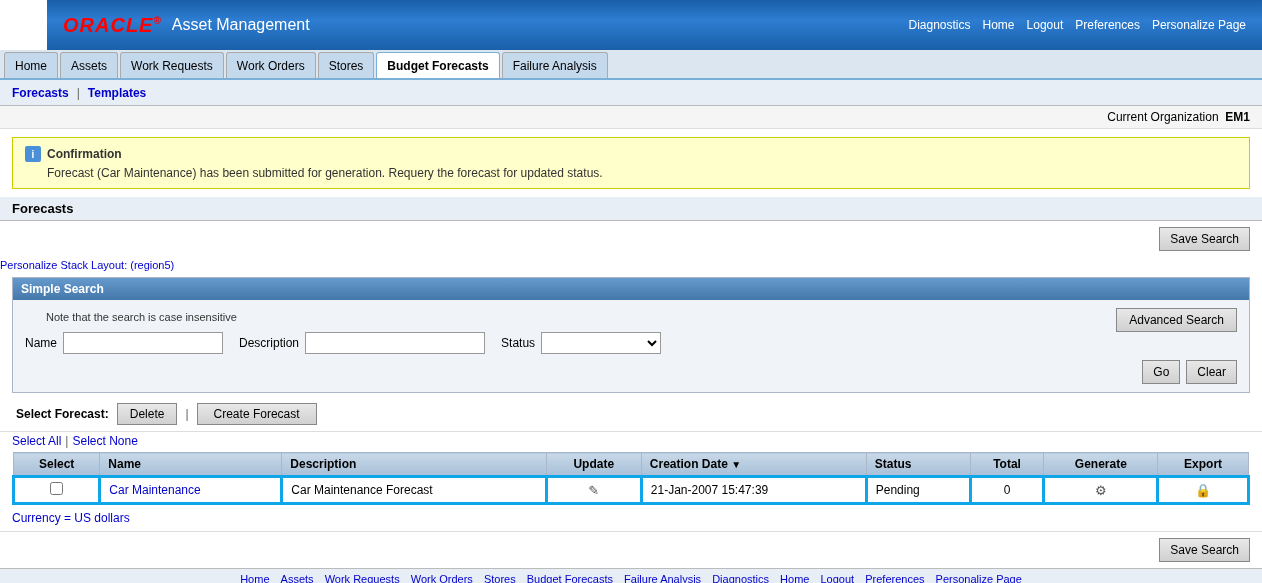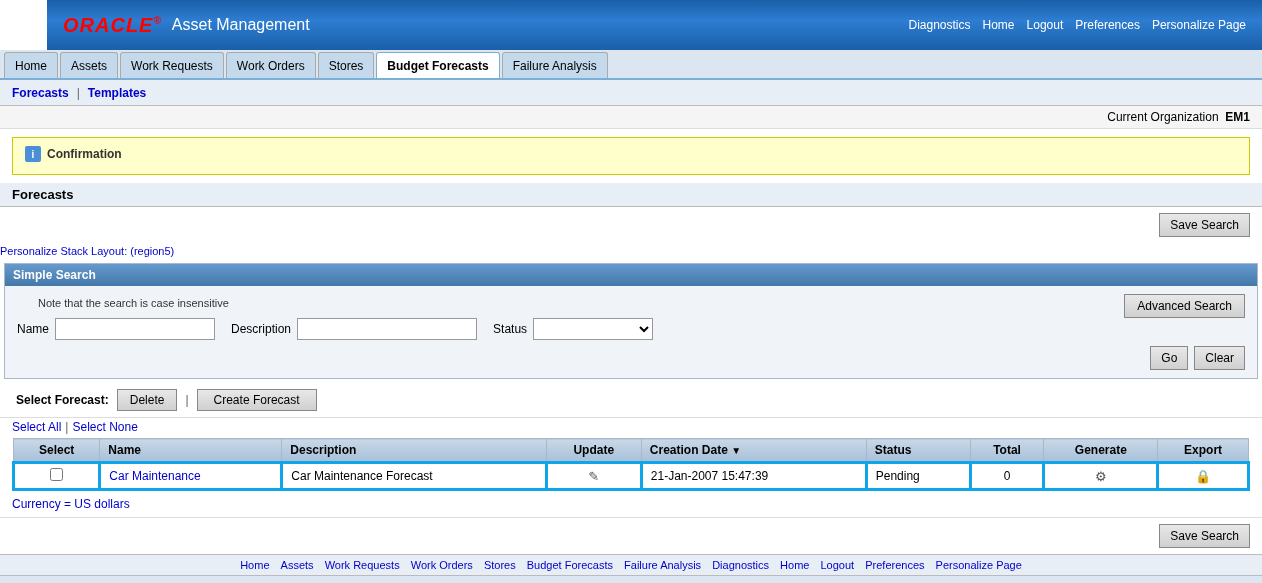--- a/index.html
+++ b/index.html
@@ -123,21 +123,21 @@
       color: #0000cc;
       text-decoration: none;
       font-size: 11px;
       display: inline-block;
       padding: 2px 0;
     }
 
     
     .search-box {
       border: 1px solid #aab7c8;
-      margin: 4px 4px;
+      margin: 4px 12px;
     }
     .search-box-header {
       background: linear-gradient(180deg, #6699cc 0%, #4477aa 100%);
       color: #fff;
       font-weight: bold;
       padding: 4px 8px;
       font-size: 12px;
     }
     .search-box-body { background: #f0f4f8; padding: 8px 12px; }
     .search-note { font-size: 11px; color: #333; margin-bottom: 6px; padding-left: 21px; }
@@ -315,20 +315,21 @@
 <div class="org-bar">
   <span>Current Organization</span>
   &nbsp;<strong>EM1</strong>
 </div>
 
 <div class="confirmation-box">
   <div class="confirmation-title">
     <div class="confirm-icon">i</div>
     <span>Confirmation</span>
   </div>
+  <div class="confirmation-msg">Forecast (Car Maintenance) has been submitted for generation. Requery the forecast for updated status.</div>
 </div>
 
 <div class="section-header">Forecasts</div>
 
 <div class="save-search-area">
   <button class="btn">Save Search</button>
 </div>
 
 <div>
   <a href="#" class="personalize-link">Personalize Stack Layout: (region5)</a>

